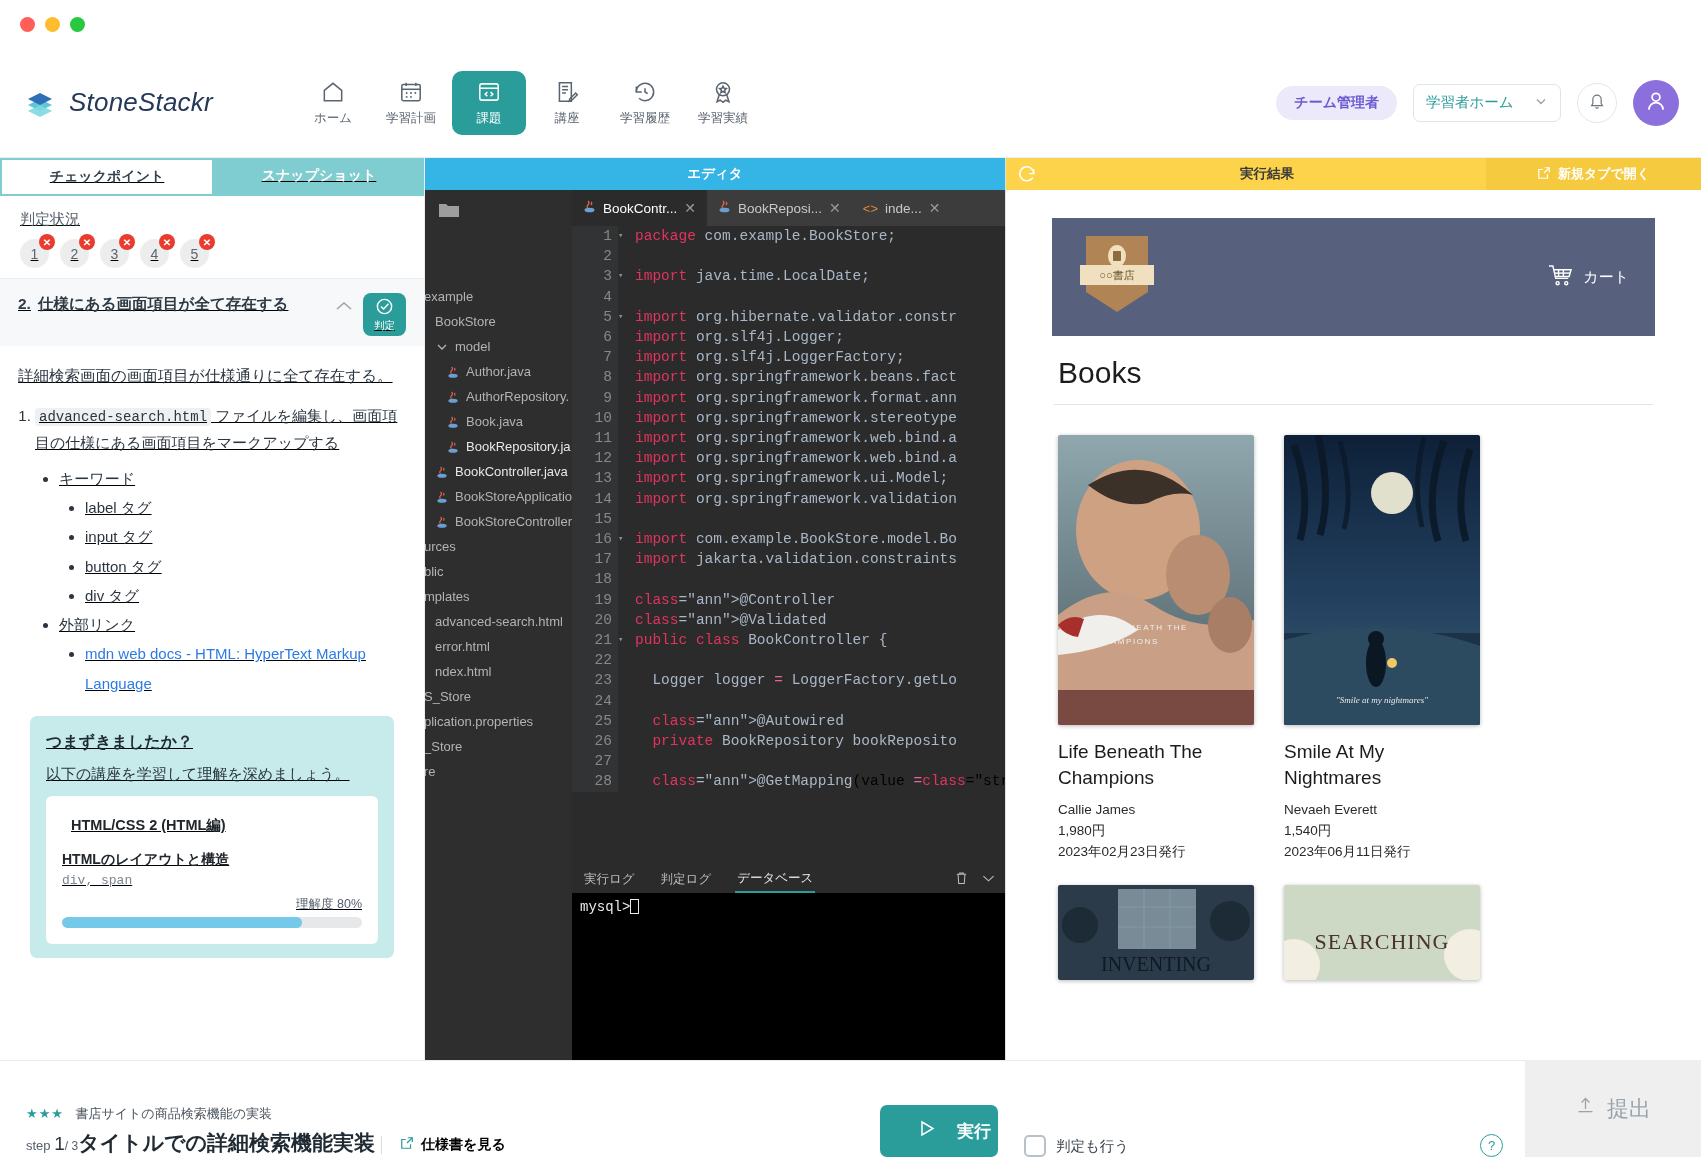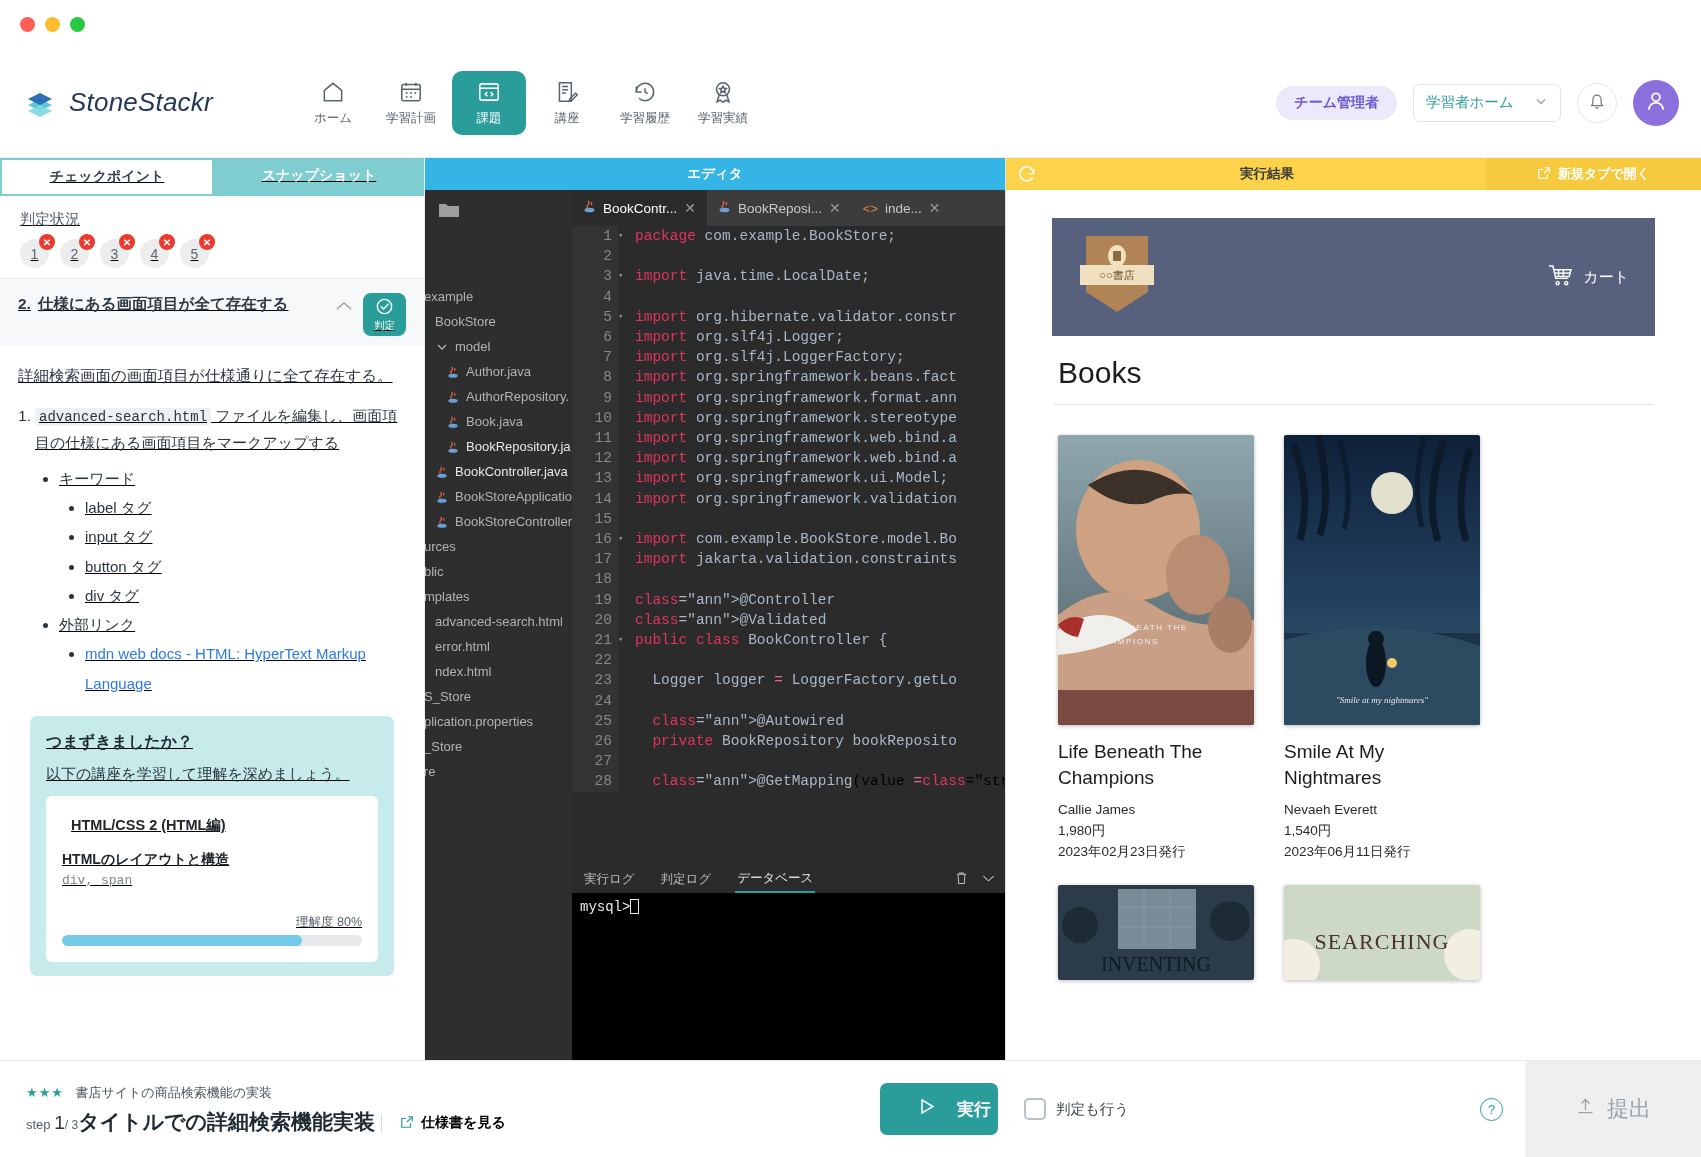--- a/index.html
+++ b/index.html
@@ -90,21 +90,21 @@
   ul.l2 > li { font-size: 15px; line-height: 1.95; color: #2b3540; }
   a.ext { color: #2c7be5; text-decoration: none; }
   .hint-card { margin: 18px 12px 0; background: #c7eaea; border-radius: 7px; padding: 16px 16px 14px; }
   .hint-title { font-size: 16px; font-weight: bold; color: #1f2a33; margin-bottom: 12px; }
   .hint-sub { font-size: 15px; color: #2b3540; margin-bottom: 12px; }
   .course-card { background: #fff; border-radius: 6px; padding: 14px 16px 16px; }
   .course-name { font-size: 14.5px; font-weight: bold; color: #20262c; margin: 6px 0 16px 9px; }
   .course-lesson { font-size: 14px; font-weight: bold; color: #20262c; }
   .course-tags { font-size: 13px; color: #7b858f; margin-top: 4px;
     font-family: "Liberation Mono", monospace; }
-  .course-pct { font-size: 12.5px; color: #55606c; text-align: right; margin-top: 26px; }
+  .course-pct { font-size: 12.5px; color: #55606c; text-align: right; margin-top: 8px; }
   .bar { height: 11px; border-radius: 6px; background: #e6e8ea; margin-top: 4px; overflow: hidden; }
   .bar > i { display: block; height: 100%; background: #74c8e8; border-radius: 6px; }
 
   
   .centerpane { width: 580px; display: flex; flex-direction: column; }
   .pane-head { height: 32px; display: flex; align-items: center; justify-content: center;
     font-size: 13.5px; font-weight: bold; color: #fff; }
   .ed-head { background: #35b5e5; }
   .ed-body { flex: 1; background: #2b2b2b; display: flex; position: relative; overflow: hidden; }
   .filetree { width: 165px; background: #2e2e2e; padding: 12px 0 0 0; overflow: hidden;
@@ -156,21 +156,21 @@
   .cart { display: flex; align-items: center; gap: 10px; color: #fff; font-size: 15px; }
   .pv-h1 { font-size: 30px; color: #1c1c1c; font-weight: normal; margin: 20px 0 14px 6px; }
   .pv-rule { height: 1px; background: #e3e3e3; margin: 0 2px 30px; }
   .bookgrid { display: grid; grid-template-columns: 1fr 1fr 1fr; gap: 22px 30px; padding-left: 6px; }
   .bcover { width: 196px; height: 290px; border-radius: 2px; overflow: hidden;
     box-shadow: 0 1px 4px rgba(0,0,0,.28); }
   .btitle { font-size: 19px; color: #1c1c1c; line-height: 1.38; margin-top: 14px; max-width: 200px; }
   .bmeta { font-size: 13.5px; color: #2a2a2a; line-height: 1.55; margin-top: 9px; }
 
   
-  .bottombar { height: 97px; background: #fff; display: flex; align-items: center;
+  .bottombar { height: 97px; background: #fff; display: flex; align-items: flex-end;
     border-top: 1px solid #e8eaec; }
   .bb-left { width: 880px; padding-left: 26px; }
   .stars { color: #2a9d9b; font-size: 13px; letter-spacing: 1px; }
   .bb-sub { font-size: 13px; color: #4a545e; margin-left: 7px; }
   .bb-row2 { display: flex; align-items: baseline; margin-top: 6px; }
   .step { font-size: 13px; color: #55606c; }
   .step b { font-size: 19px; color: #2b3540; font-weight: normal; }
   .step .den { font-size: 12px; }
   .bb-title { font-size: 21px; font-weight: bold; color: #1f2a33; }
   .bb-spec { display: flex; align-items: center; gap: 7px; color: #000000; font-size: 14px;

